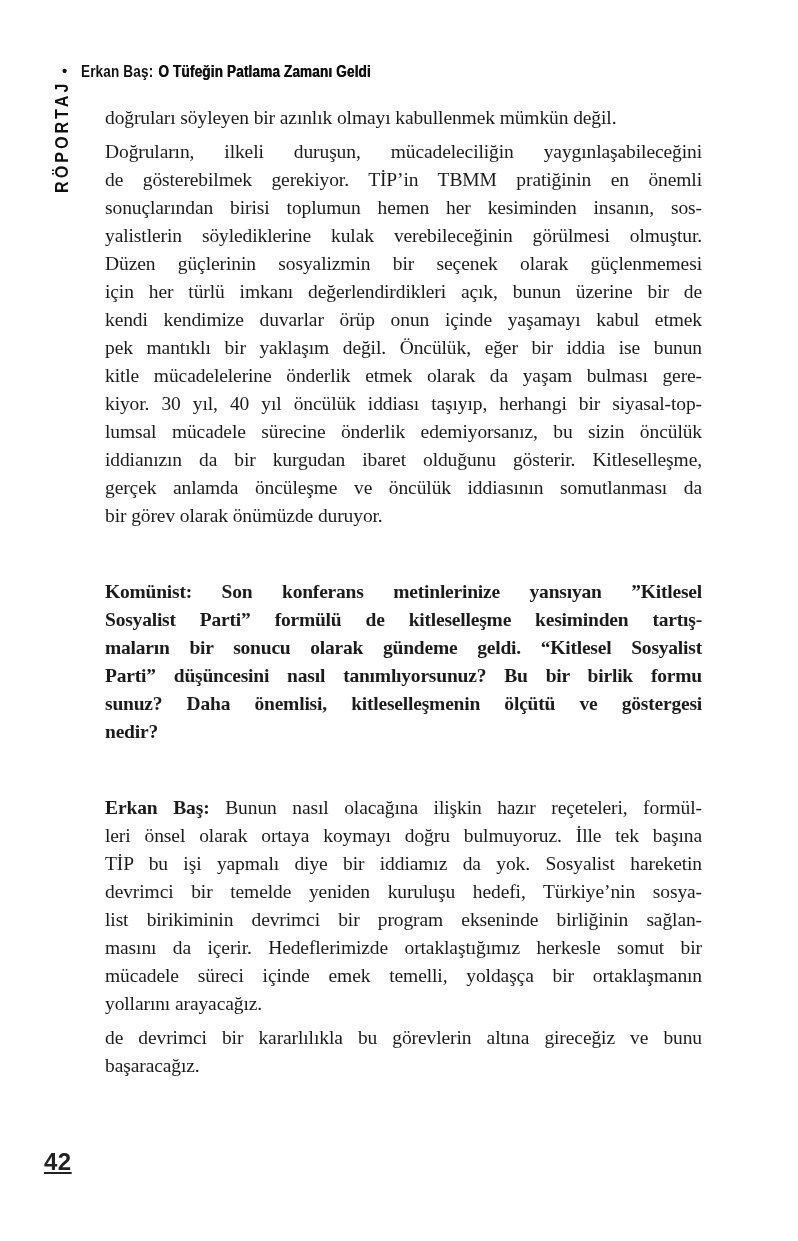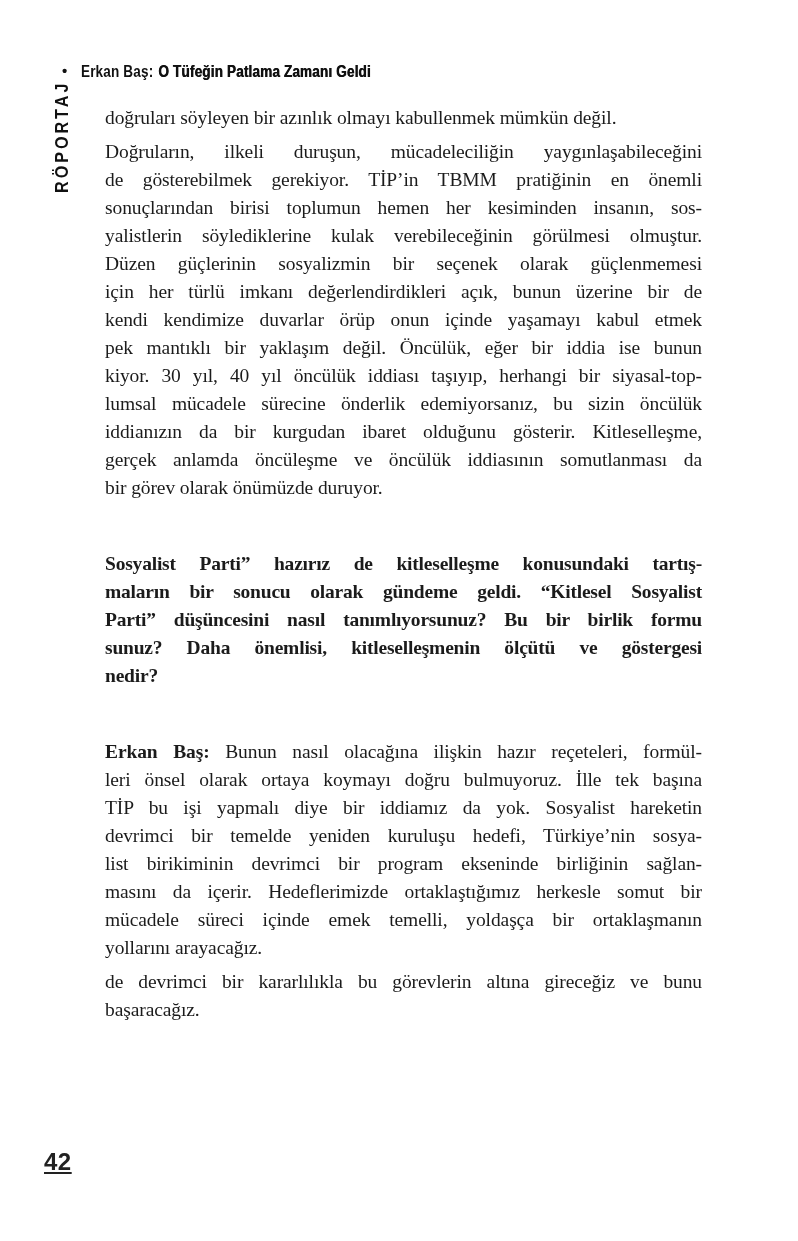--- a/index.html
+++ b/index.html
@@ -87,28 +87,30 @@
       </div>
       <div class="para normal gap-small">
         <div class="line">Doğruların, ilkeli duruşun, mücadeleciliğin yaygınlaşabileceğini</div>
         <div class="line">de gösterebilmek gerekiyor. TİP’in TBMM pratiğinin en önemli</div>
         <div class="line">sonuçlarından birisi toplumun hemen her kesiminden insanın, sos-</div>
         <div class="line">yalistlerin söylediklerine kulak verebileceğinin görülmesi olmuştur.</div>
         <div class="line">Düzen güçlerinin sosyalizmin bir seçenek olarak güçlenmemesi</div>
         <div class="line">için her türlü imkanı değerlendirdikleri açık, bunun üzerine bir de</div>
         <div class="line">kendi kendimize duvarlar örüp onun içinde yaşamayı kabul etmek</div>
         <div class="line">pek mantıklı bir yaklaşım değil. Öncülük, eğer bir iddia ise bunun</div>
+        <div class="line">kitle mücadelelerine önderlik etmek olarak da yaşam bulması gere-</div>
         <div class="line">kiyor. 30 yıl, 40 yıl öncülük iddiası taşıyıp, herhangi bir siyasal-top-</div>
         <div class="line">lumsal mücadele sürecine önderlik edemiyorsanız, bu sizin öncülük</div>
         <div class="line">iddianızın da bir kurgudan ibaret olduğunu gösterir. Kitleselleşme,</div>
         <div class="line">gerçek anlamda öncüleşme ve öncülük iddiasının somutlanması da</div>
         <div class="line last">bir görev olarak önümüzde duruyor.</div>
       </div>
       <div class="para bold gap-large">
-        <div class="line">Sosyalist Parti” hazırız de kitleselleşme konusundaki tartış-</div>
+        <div class="line"><b class="lead">Komünist:</b> Son konferans metinlerinize yansıyan ”Kitlesel</div>
+        <div class="line">Sosyalist Parti” formülü de kitleselleşme kesiminden tartış-</div>
         <div class="line">maların bir sonucu olarak gündeme geldi. “Kitlesel Sosyalist</div>
         <div class="line">Parti” düşüncesini nasıl tanımlıyorsunuz? Bu bir birlik formu</div>
         <div class="line">sunuz? Daha önemlisi, kitleselleşmenin ölçütü ve göstergesi</div>
         <div class="line last">nedir?</div>
       </div>
       <div class="para normal gap-large">
         <div class="line"><b class="lead">Erkan Baş:</b> Bunun nasıl olacağına ilişkin hazır reçeteleri, formül-</div>
         <div class="line">leri önsel olarak ortaya koymayı doğru bulmuyoruz. İlle tek başına</div>
         <div class="line">TİP bu işi yapmalı diye bir iddiamız da yok. Sosyalist hareketin</div>
         <div class="line">devrimci bir temelde yeniden kuruluşu hedefi, Türkiye’nin sosya-</div>

